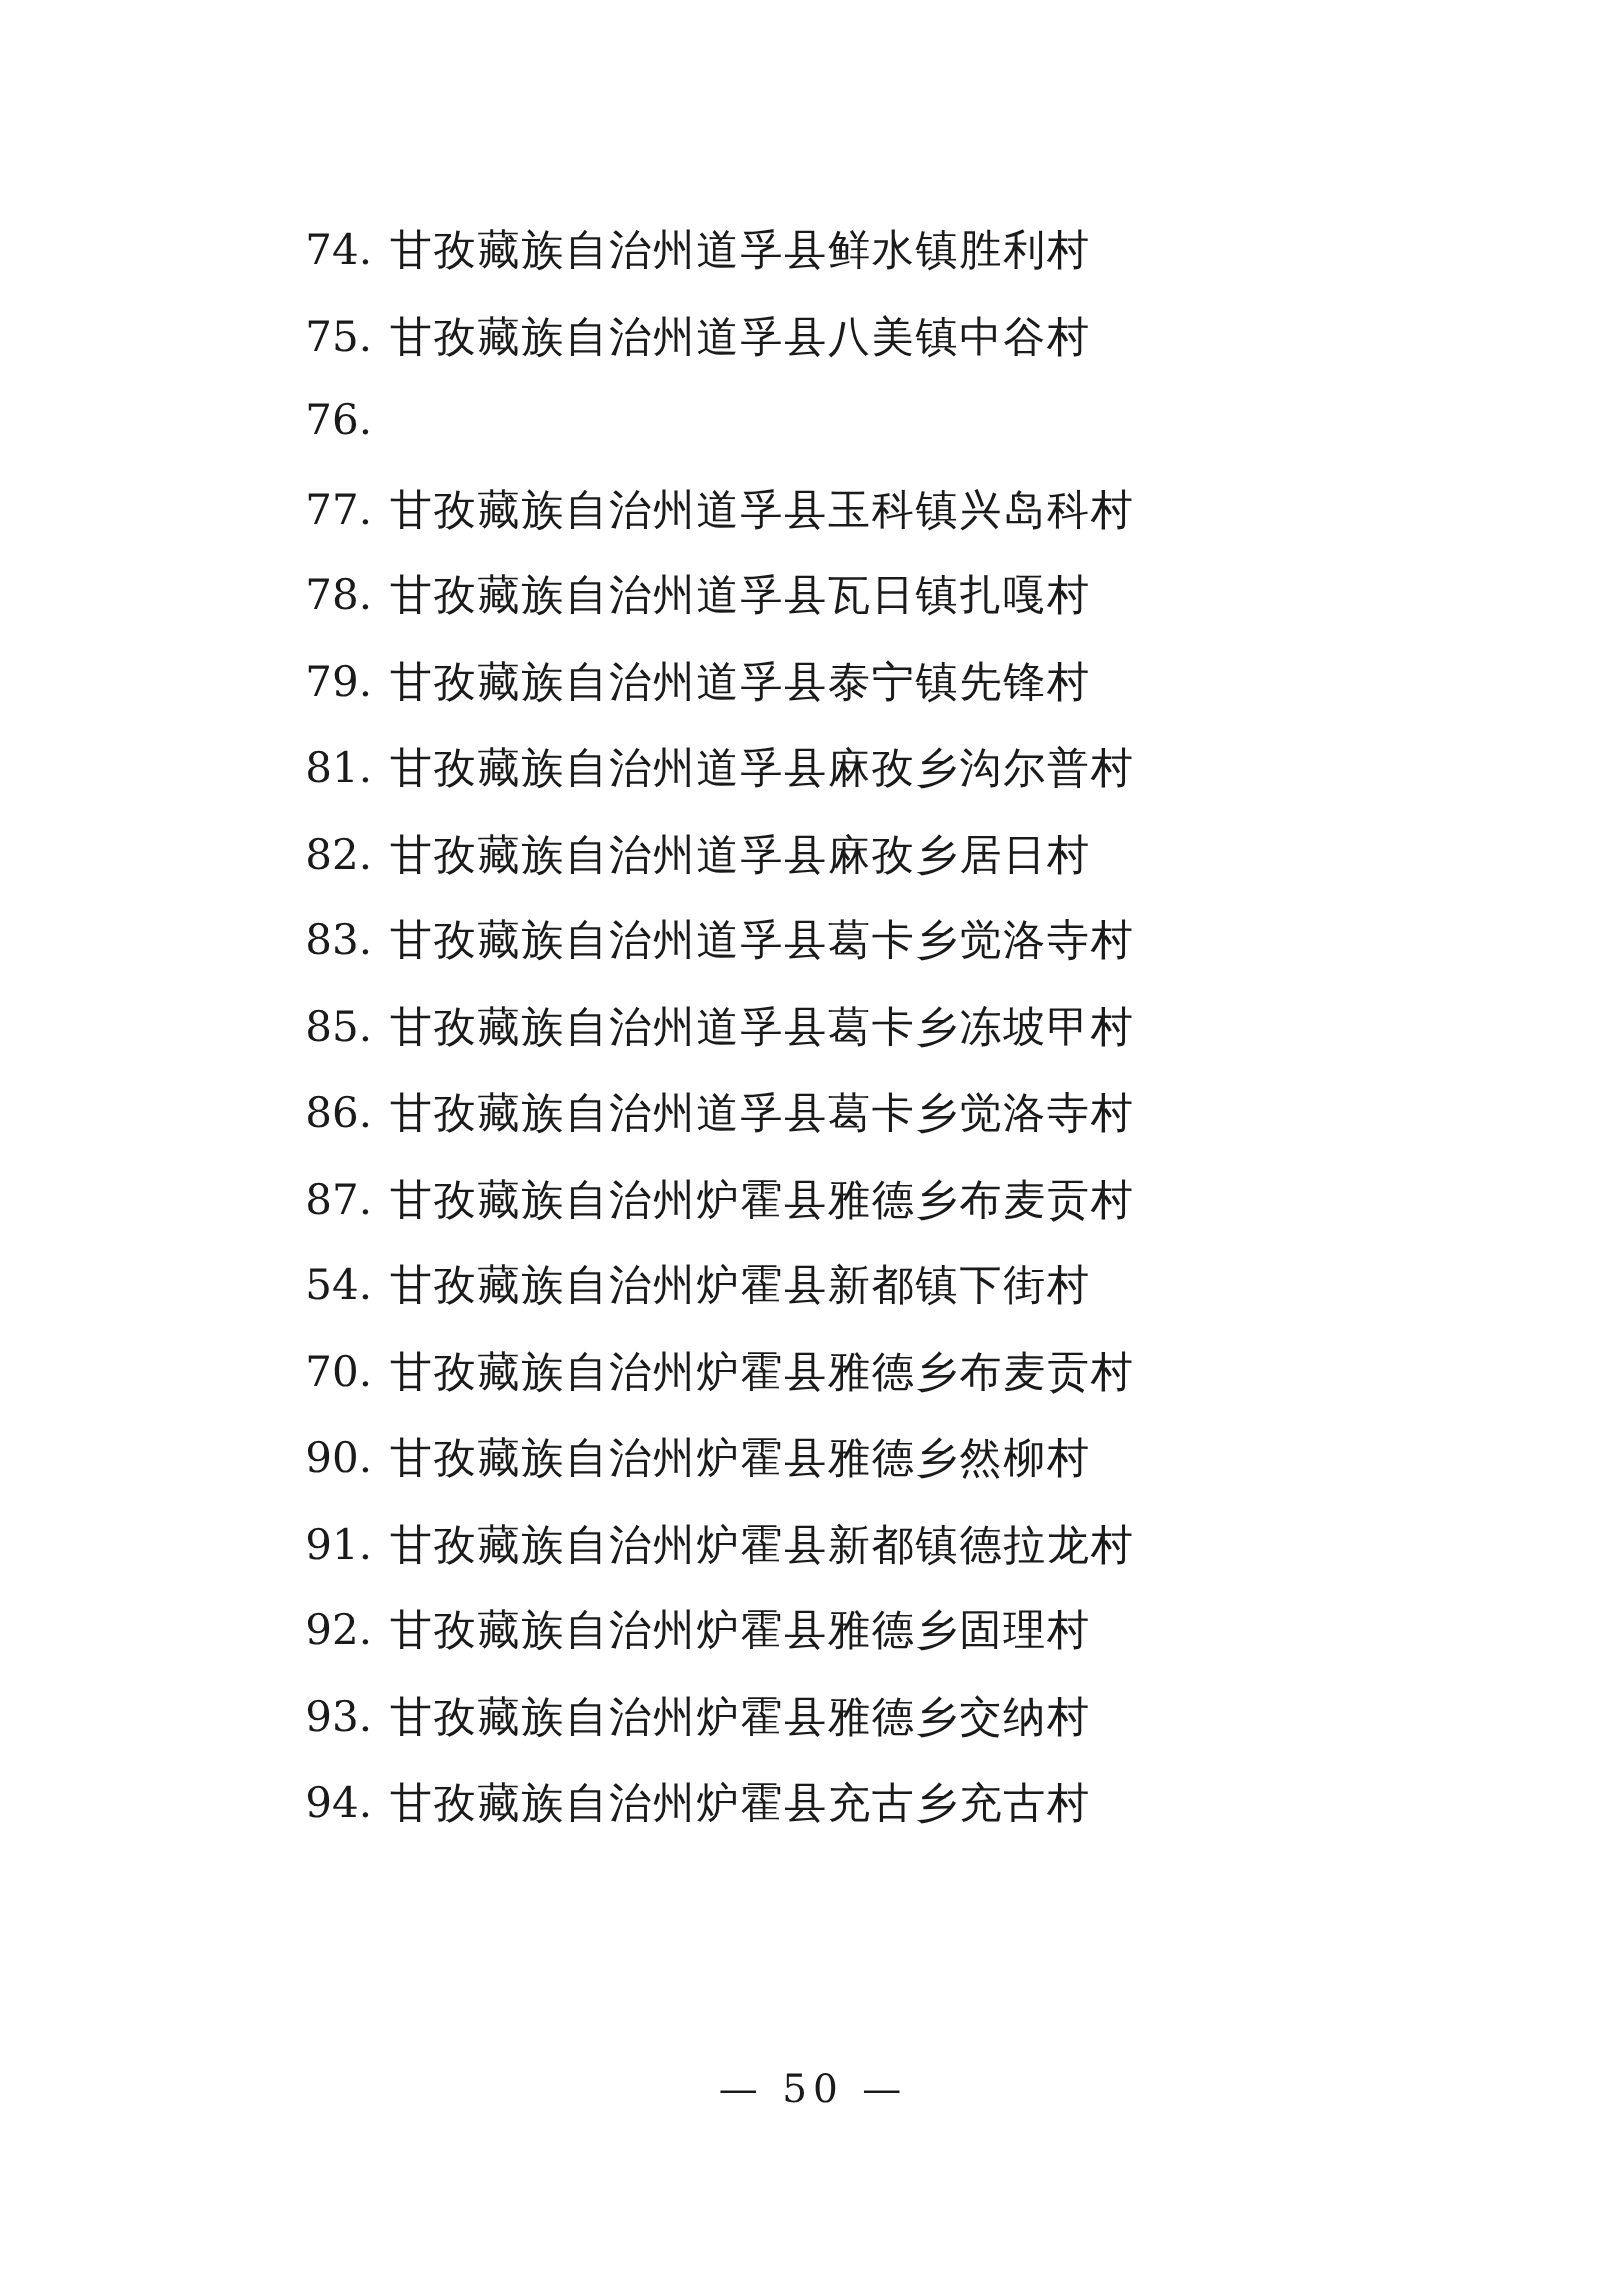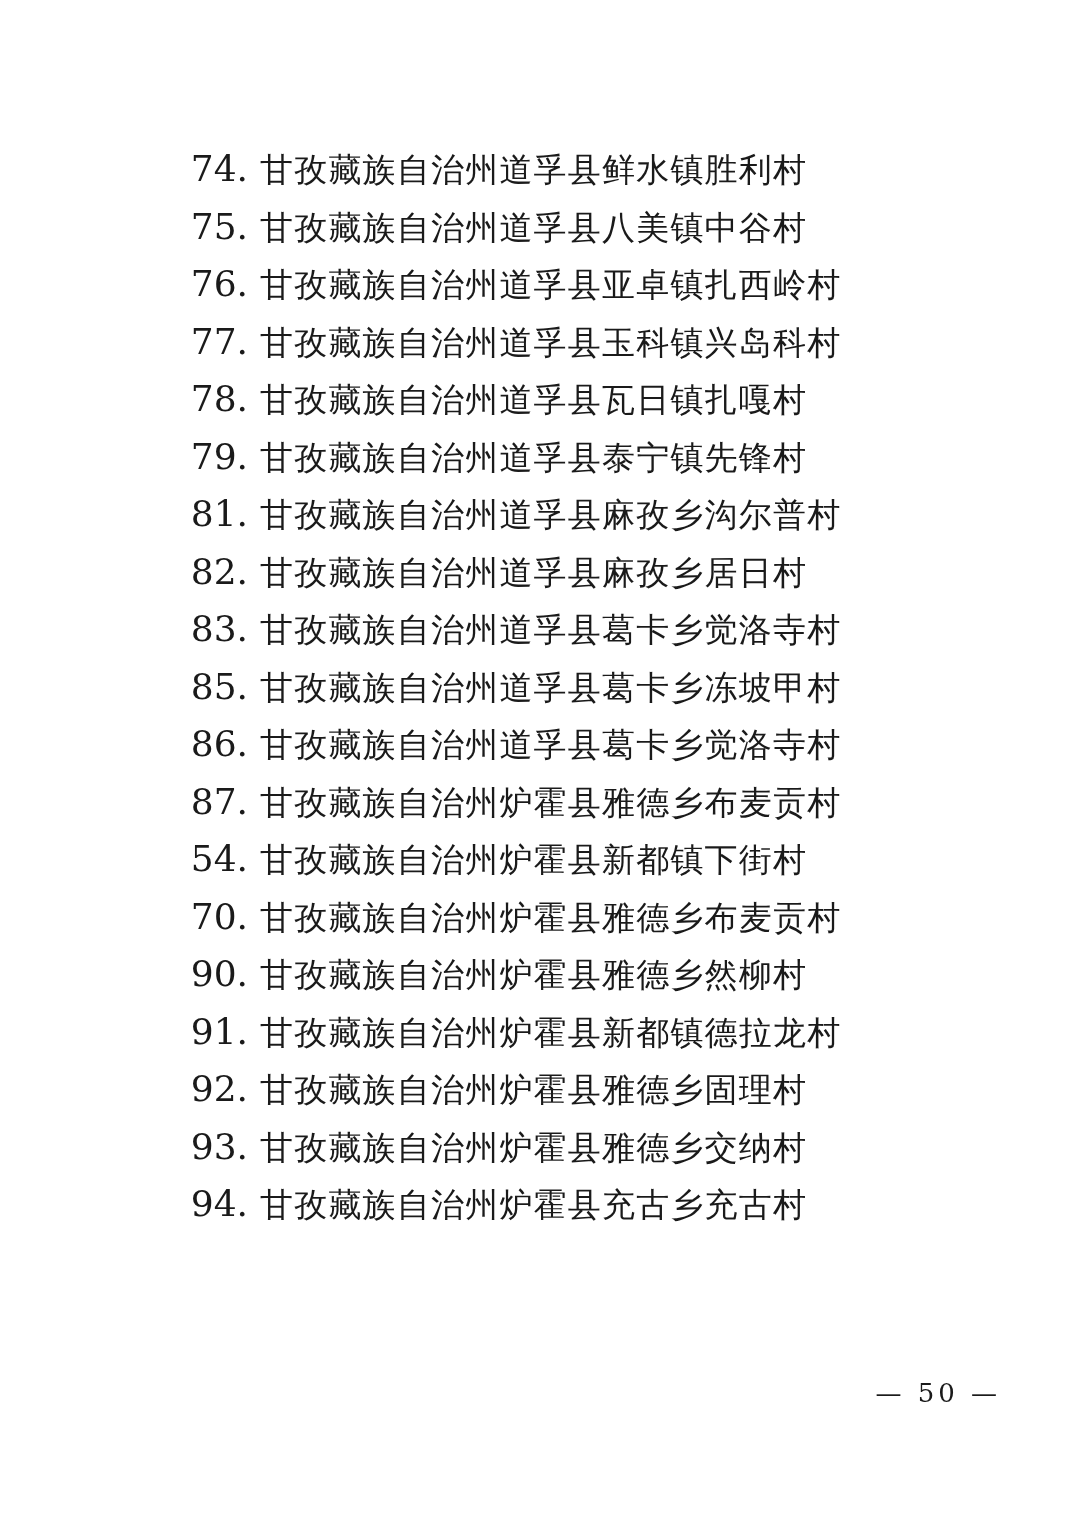--- a/index.html
+++ b/index.html
@@ -25,38 +25,38 @@
   }
   .list-item {
     display: flex;
     align-items: baseline;
     height: 57.5px;
     padding-left: 190px;
     box-sizing: border-box;
     white-space: nowrap;
   }
   .item-num {
-    font-size: 36px;
+    font-size: 28px;
     letter-spacing: 0px;
     min-width: 58px;
     text-align: right;
     flex: 0 0 auto;
   }
   .item-text {
-    font-size: 33px;
+    font-size: 28px;
     letter-spacing: 1.2px;
     margin-left: 12px;
     flex: 0 0 auto;
   }
   .footer {
     position: absolute;
     left: 0;
     top: 1378px;
     width: 1001px;
-    text-align: right;
+    text-align: center;
     padding-left: 83px;
     box-sizing: border-box;
     font-size: 26px;
     letter-spacing: 4px;
   }
 </style>
 </head>
 <body>
 
 <div class="page">
@@ -64,21 +64,20 @@
     <div class="list-item">
       <span class="item-num">74.</span>
       <span class="item-text">甘孜藏族自治州道孚县鲜水镇胜利村</span>
     </div>
     <div class="list-item">
       <span class="item-num">75.</span>
       <span class="item-text">甘孜藏族自治州道孚县八美镇中谷村</span>
     </div>
     <div class="list-item">
       <span class="item-num">76.</span>
-      <span class="item-text">甘孜藏族自治州道孚县亚卓镇扎西岭村</span>
     </div>
     <div class="list-item">
       <span class="item-num">77.</span>
       <span class="item-text">甘孜藏族自治州道孚县玉科镇兴岛科村</span>
     </div>
     <div class="list-item">
       <span class="item-num">78.</span>
       <span class="item-text">甘孜藏族自治州道孚县瓦日镇扎嘎村</span>
     </div>
     <div class="list-item">

